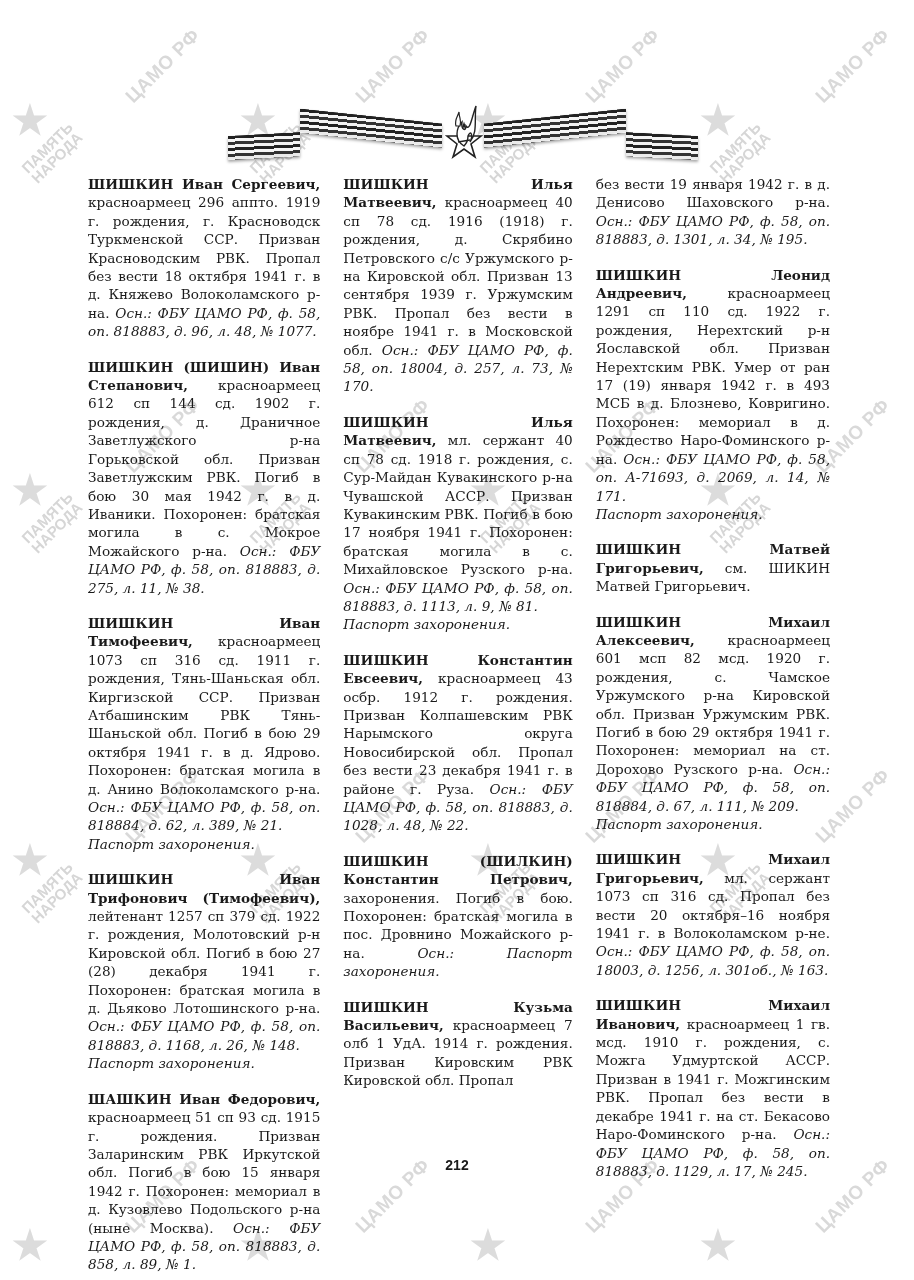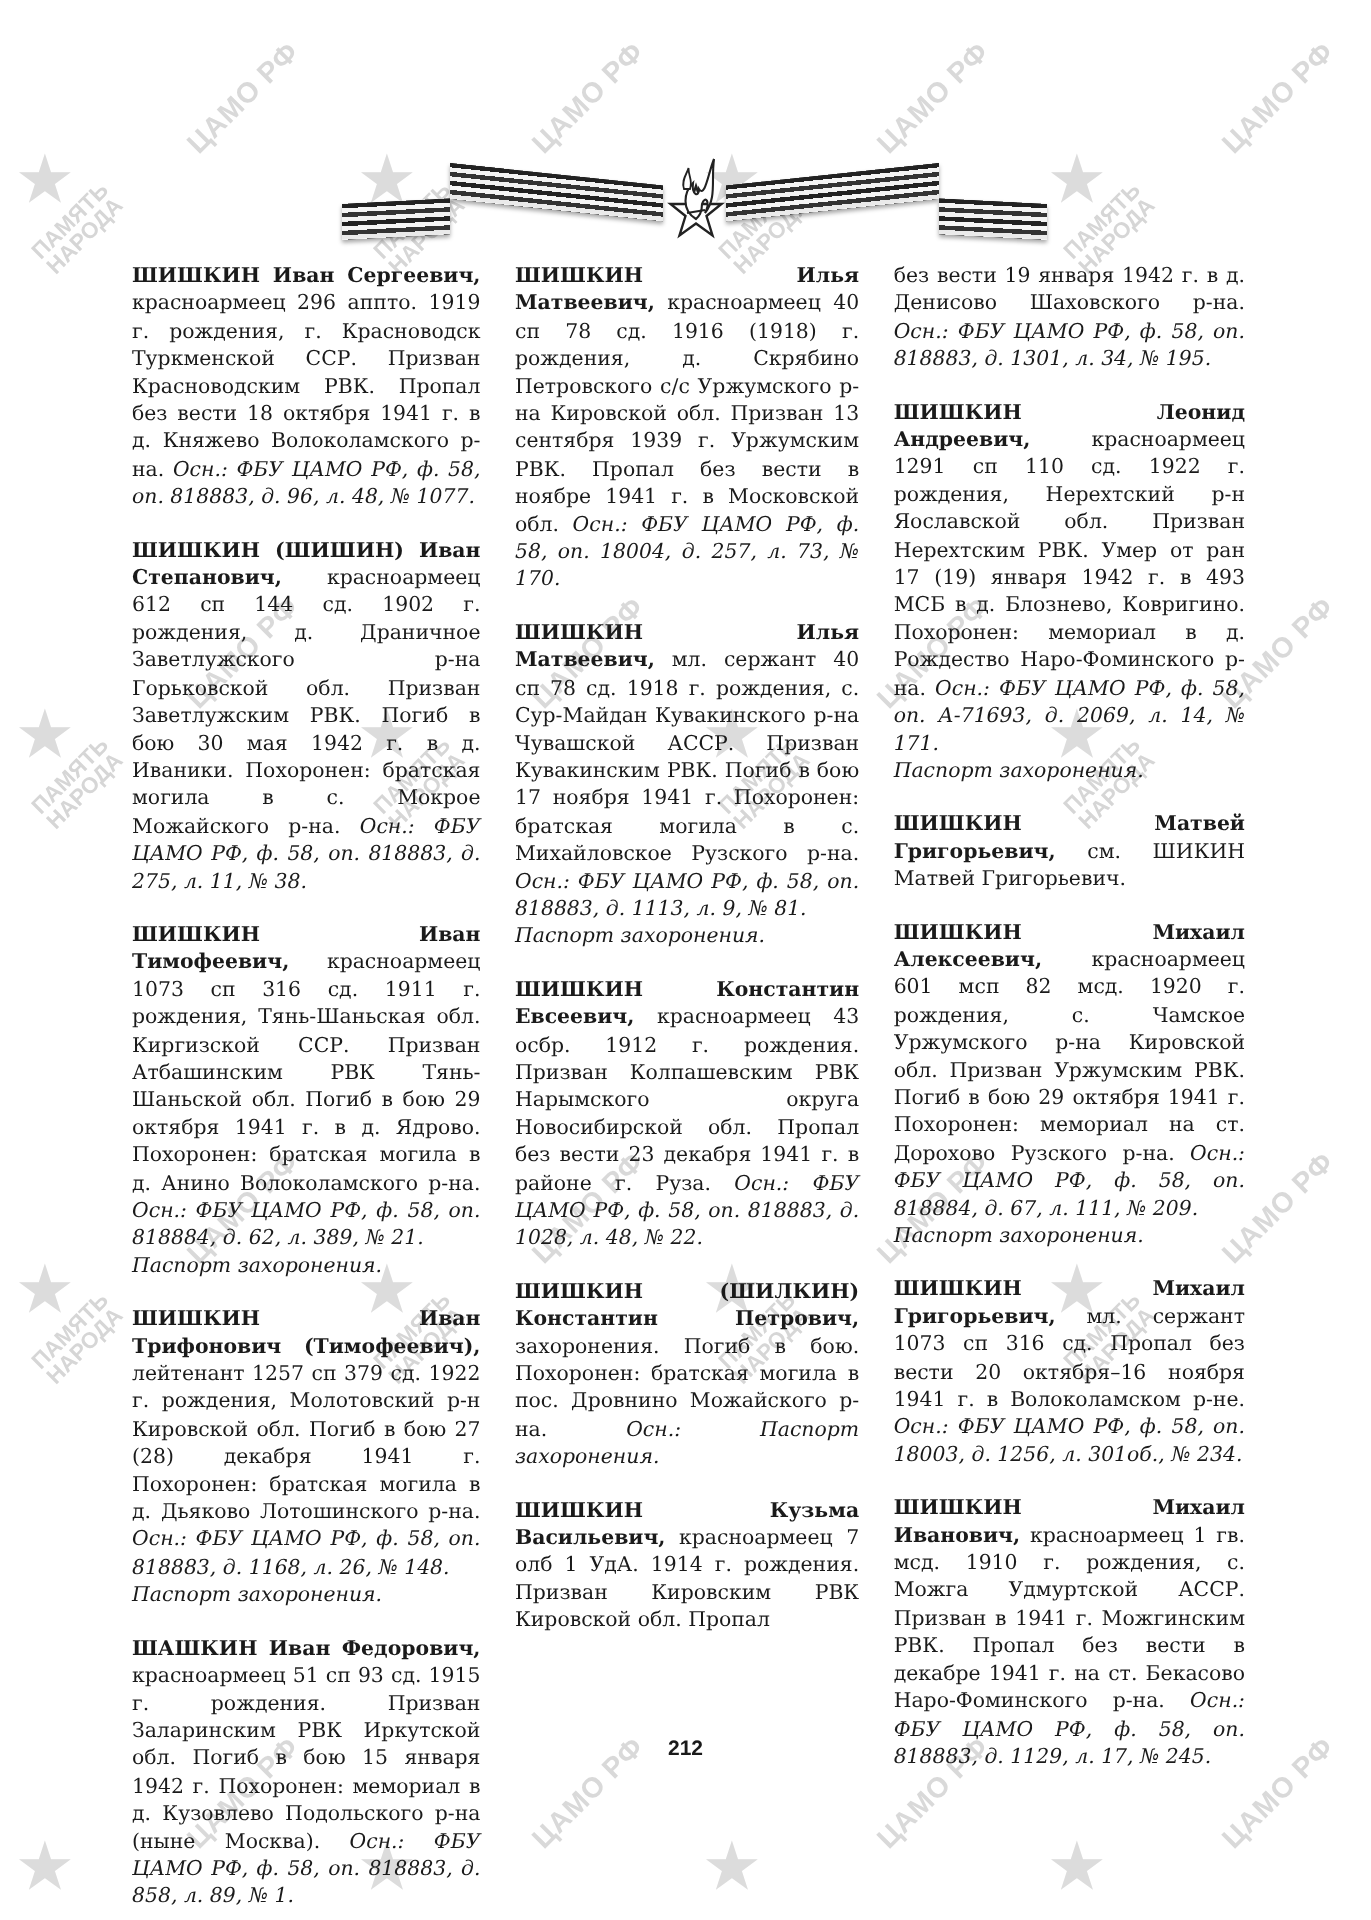--- a/index.html
+++ b/index.html
@@ -153,19 +153,19 @@
     <p class="entry"><span class="name">ШИШКИН Константин Евсеевич,</span><span> красноармеец 43 осбр. 1912 г. рождения. Призван Колпашевским РВК Нарымского округа Новосибирской обл. Пропал без вести 23 декабря 1941 г. в районе г. Руза. </span><span class="src">Осн.: ФБУ ЦАМО РФ, ф. 58, оп. 818883, д. 1028, л. 48, № 22.</span></p>
     <p class="entry"><span class="name">ШИШКИН (ШИЛКИН) Константин Петрович,</span><span> захоронения. Погиб в бою. Похоронен: братская могила в пос. Дровнино Можайского р-на. </span><span class="src">Осн.: Паспорт захоронения.</span></p>
     <p class="entry"><span class="name">ШИШКИН Кузьма Васильевич,</span><span> красноармеец 7 олб 1 УдА. 1914 г. рождения. Призван Кировским РВК Кировской обл. Пропал</span></p>
   </div>
 
   <div class="col col-3">
     <p class="entry"><span>без вести 19 января 1942 г. в д. Денисово Шаховского р-на. </span><span class="src">Осн.: ФБУ ЦАМО РФ, ф. 58, оп. 818883, д. 1301, л. 34, № 195.</span></p>
     <p class="entry"><span class="name">ШИШКИН Леонид Андреевич,</span><span> красноармеец 1291 сп 110 сд. 1922 г. рождения, Нерехтский р-н Яославской обл. Призван Нерехтским РВК. Умер от ран 17 (19) января 1942 г. в 493 МСБ в д. Блозневo, Ковригино. Похоронен: мемориал в д. Рождество Наро-Фоминского р-на. </span><span class="src">Осн.: ФБУ ЦАМО РФ, ф. 58, оп. А-71693, д. 2069, л. 14, № 171.</span><span class="note">Паспорт захоронения.</span></p>
     <p class="entry"><span class="name">ШИШКИН Матвей Григорьевич,</span><span> см. ШИКИН Матвей Григорьевич.</span></p>
     <p class="entry"><span class="name">ШИШКИН Михаил Алексеевич,</span><span> красноармеец 601 мсп 82 мсд. 1920 г. рождения, с. Чамское Уржумского р-на Кировской обл. Призван Уржумским РВК. Погиб в бою 29 октября 1941 г. Похоронен: мемориал на ст. Дорохово Рузского р-на. </span><span class="src">Осн.: ФБУ ЦАМО РФ, ф. 58, оп. 818884, д. 67, л. 111, № 209.</span><span class="note">Паспорт захоронения.</span></p>
-    <p class="entry"><span class="name">ШИШКИН Михаил Григорьевич,</span><span> мл. сержант 1073 сп 316 сд. Пропал без вести 20 октября–16 ноября 1941 г. в Волоколамском р-не. </span><span class="src">Осн.: ФБУ ЦАМО РФ, ф. 58, оп. 18003, д. 1256, л. 301об., № 234.</span></p>
+    <p class="entry"><span class="name">ШИШКИН Михаил Григорьевич,</span><span> мл. сержант 1073 сп 316 сд. Пропал без вести 20 октября–16 ноября 1941 г. в Волоколамском р-не. </span><span class="src">Осн.: ФБУ ЦАМО РФ, ф. 58, оп. 18003, д. 1256, л. 301об., № 163.</span></p>
     <p class="entry"><span class="name">ШИШКИН Михаил Иванович,</span><span> красноармеец 1 гв. мсд. 1910 г. рождения, с. Можга Удмуртской АССР. Призван в 1941 г. Можгинским РВК. Пропал без вести в декабре 1941 г. на ст. Бекасово Наро-Фоминского р-на. </span><span class="src">Осн.: ФБУ ЦАМО РФ, ф. 58, оп. 818883, д. 1129, л. 17, № 245.</span></p>
   </div>
 
 </div>
 
 <div class="page-number">212</div>
 
 </body></html>

